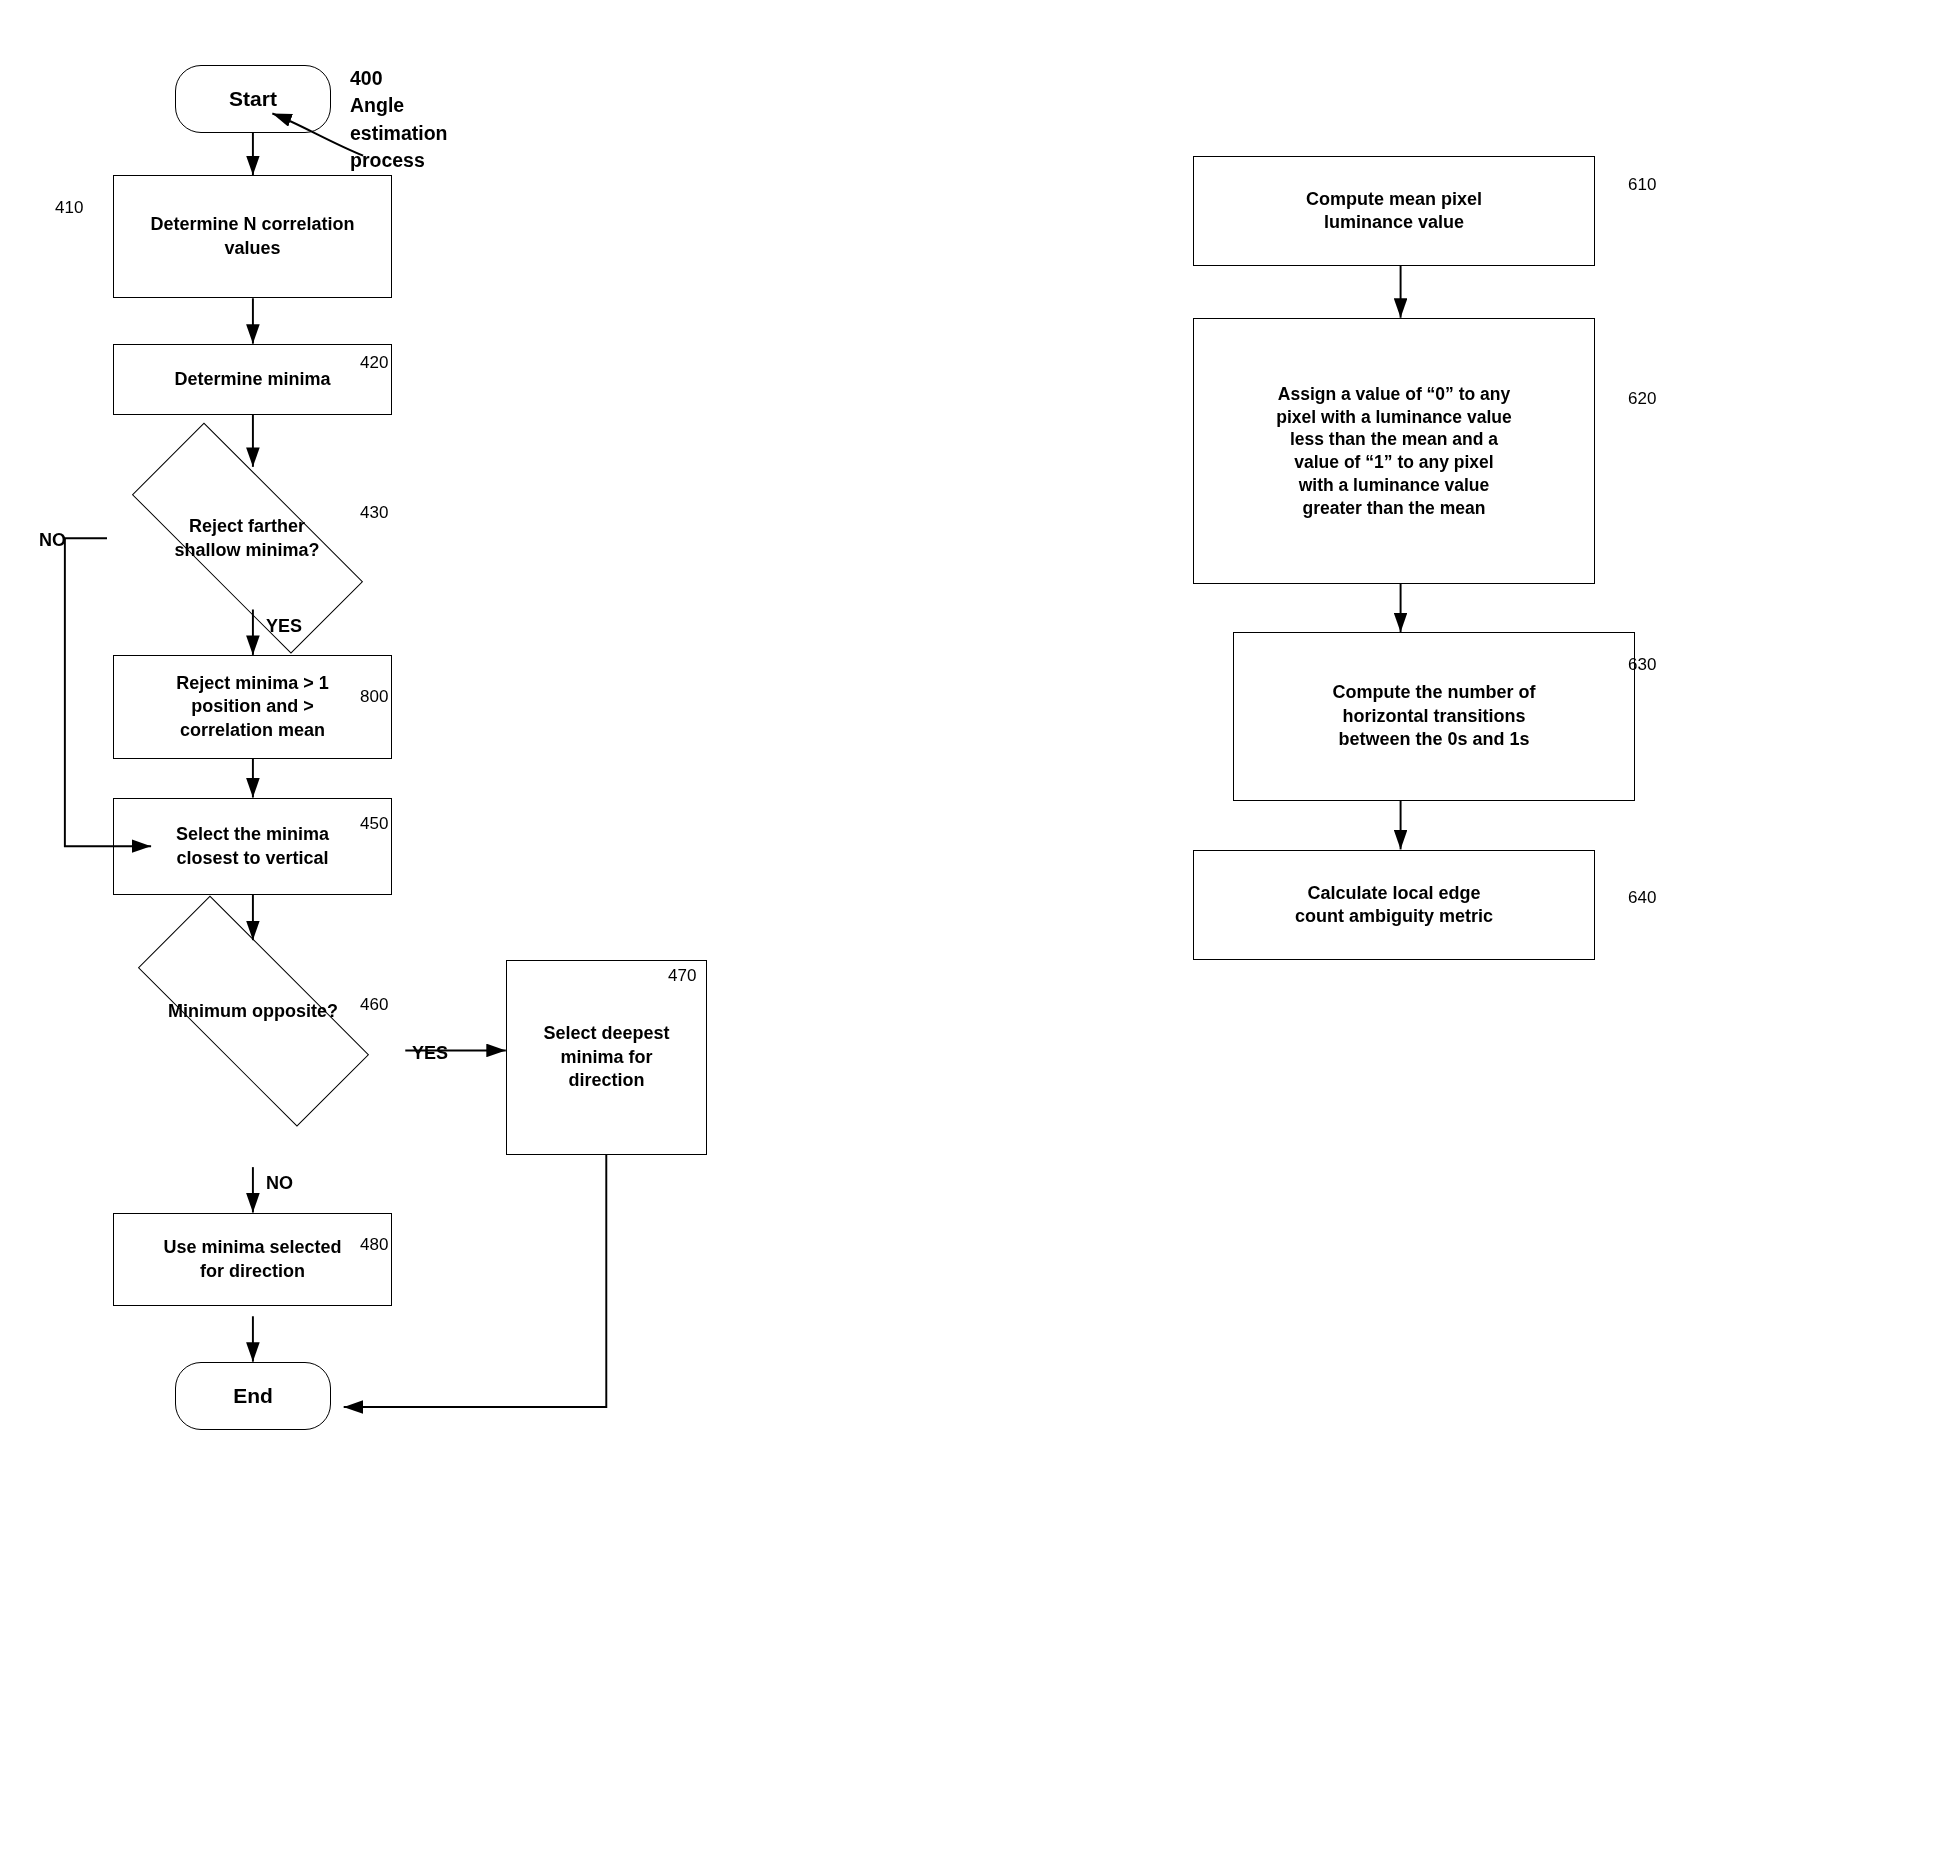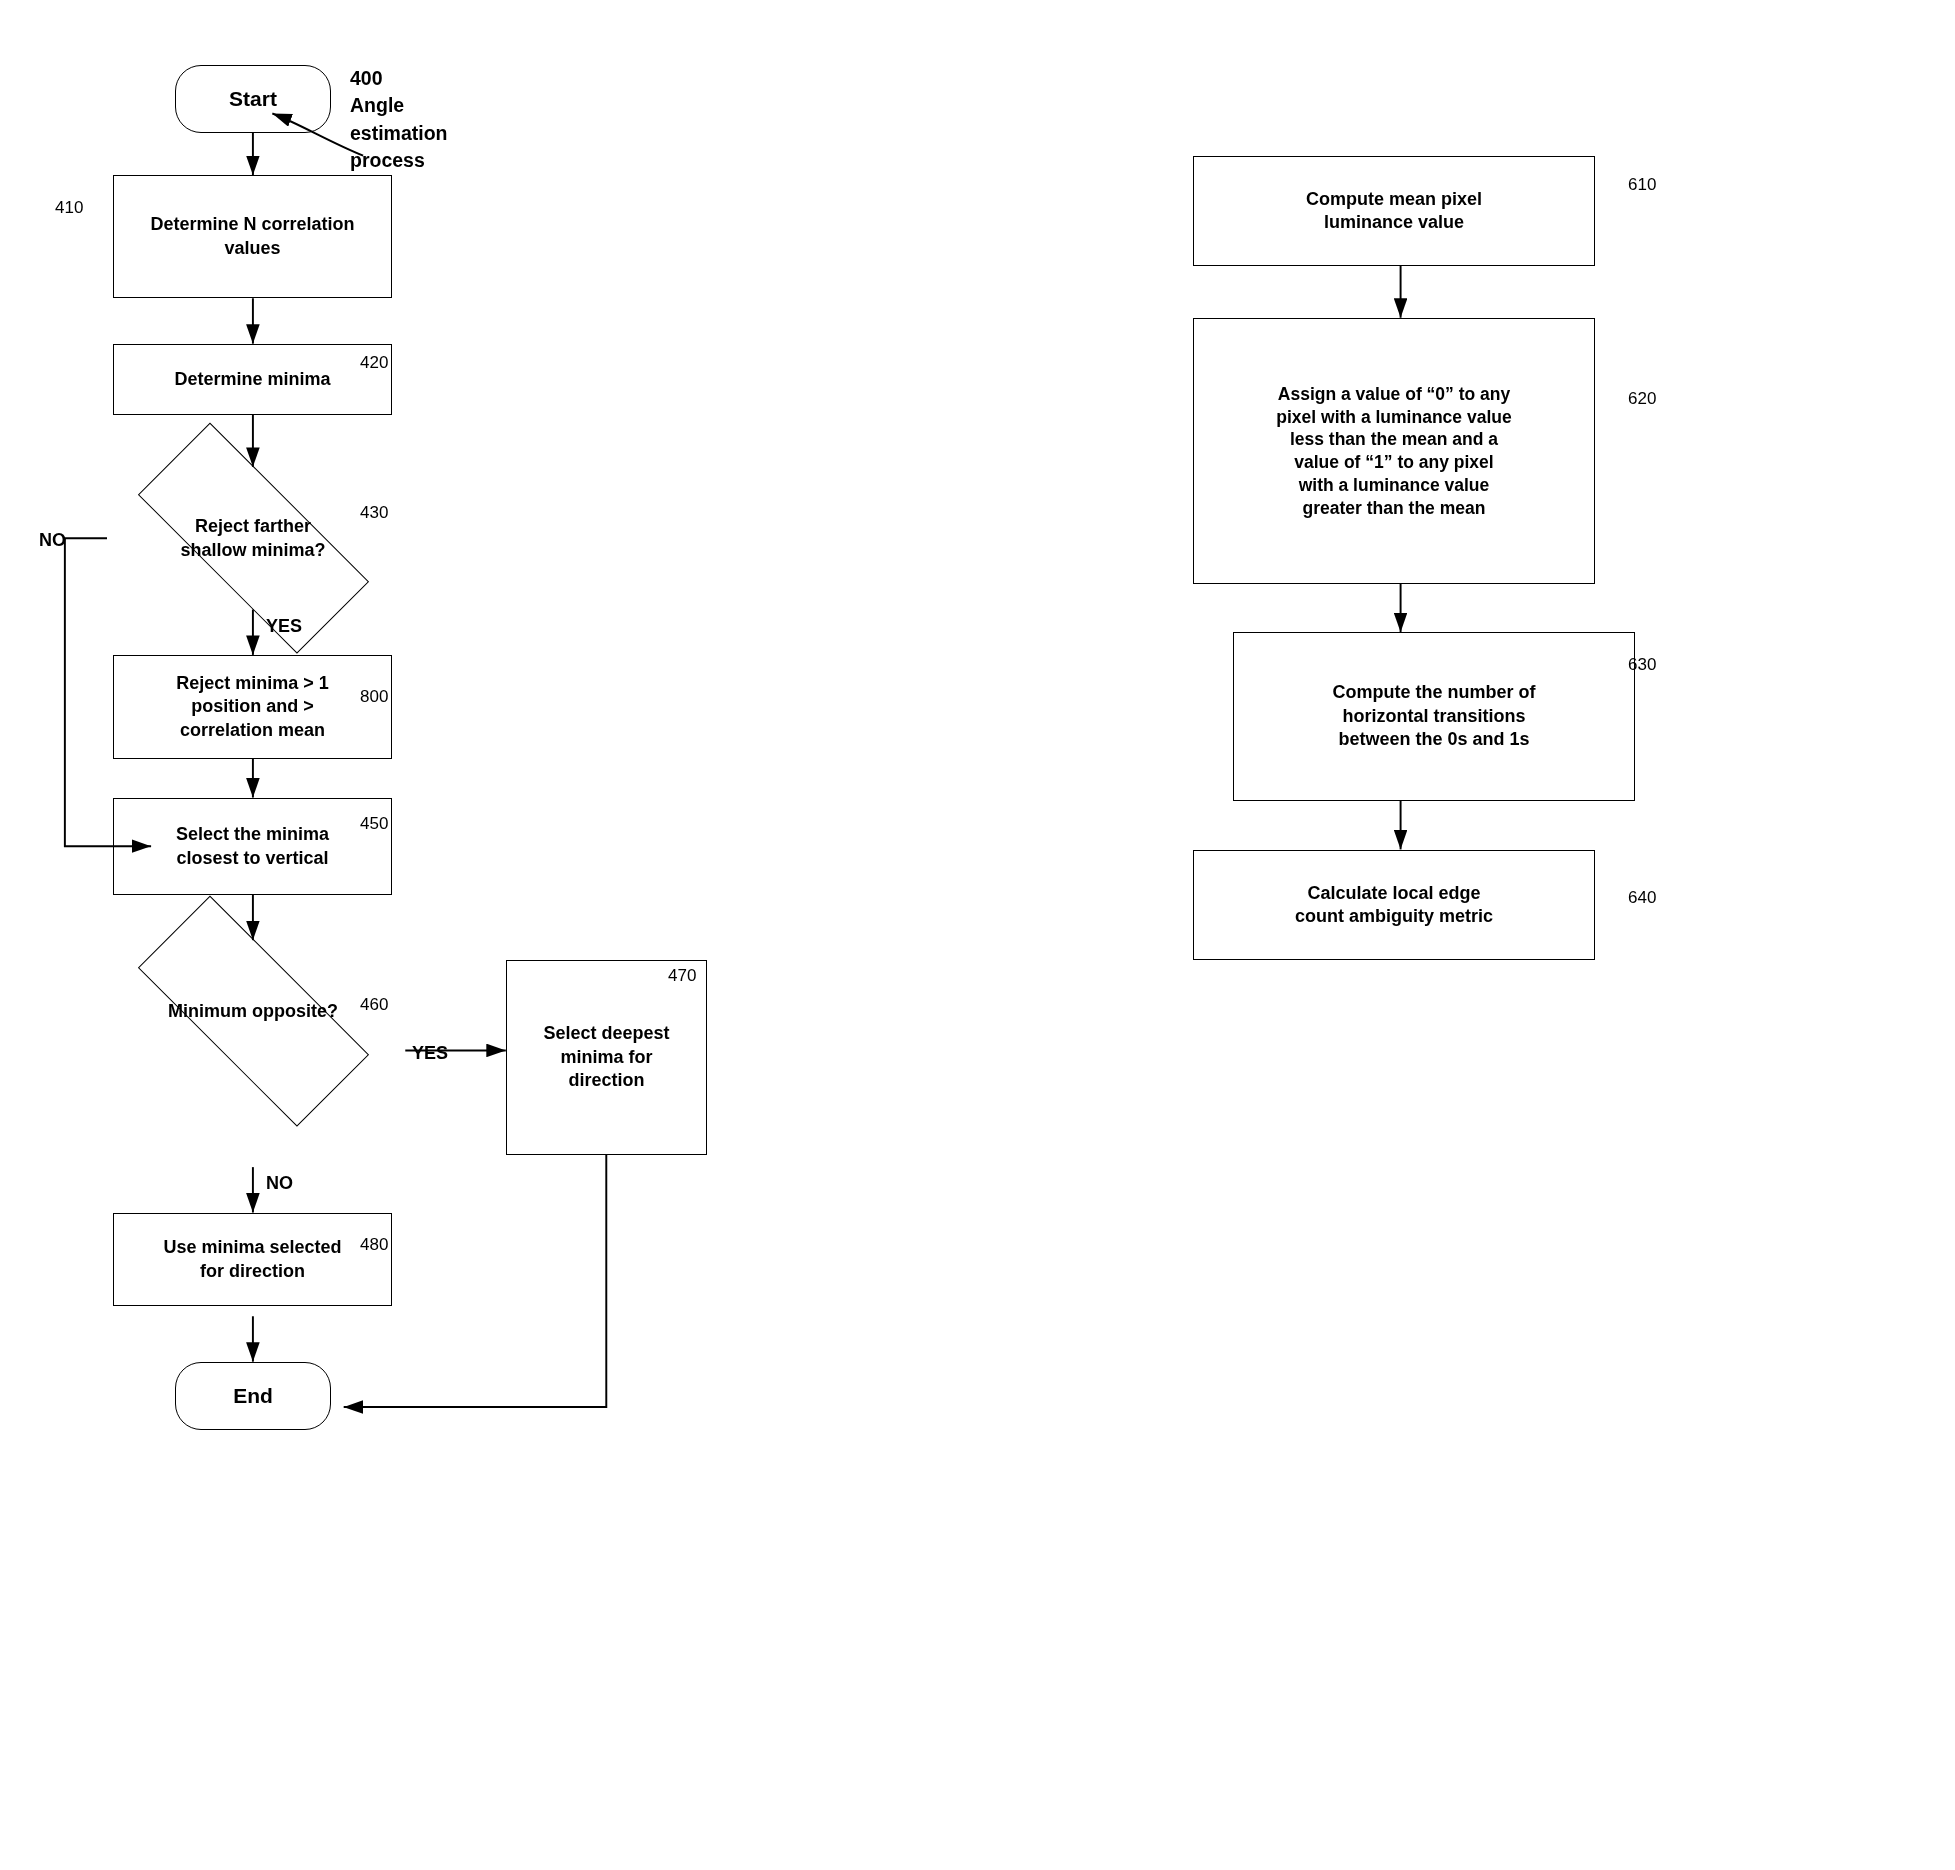--- a/index.html
+++ b/index.html
@@ -159,21 +159,21 @@
   </div>
 
   <div class="label-tag" style="left:360px; top:353px;">420</div>
 
   <div class="shape rect" style="left:113px; top:344px; width:279px; height:71px; padding:6.5px;">
     <span>Determine minima</span>
   </div>
 
   <div class="label-tag" style="left:360px; top:503px;">430</div>
 
-  <div class="diamond-container" style="left:94px; top:467px; width:318px; height:143px;">
+  <div class="diamond-container" style="left:88px; top:467px; width:318px; height:143px;">
     <div class="diamond">
       <div class="diamond-text">Reject farther<br>shallow minima?</div>
     </div>
   </div>
 
   <div class="label-tag" style="left:266px; top:616px; font-weight:bold; font-size:18px;">YES</div>
 
   <div class="label-tag" style="left:39px; top:530px; font-weight:bold; font-size:18px;">NO</div>
 
   <div class="label-tag" style="left:360px; top:687px;">800</div>

